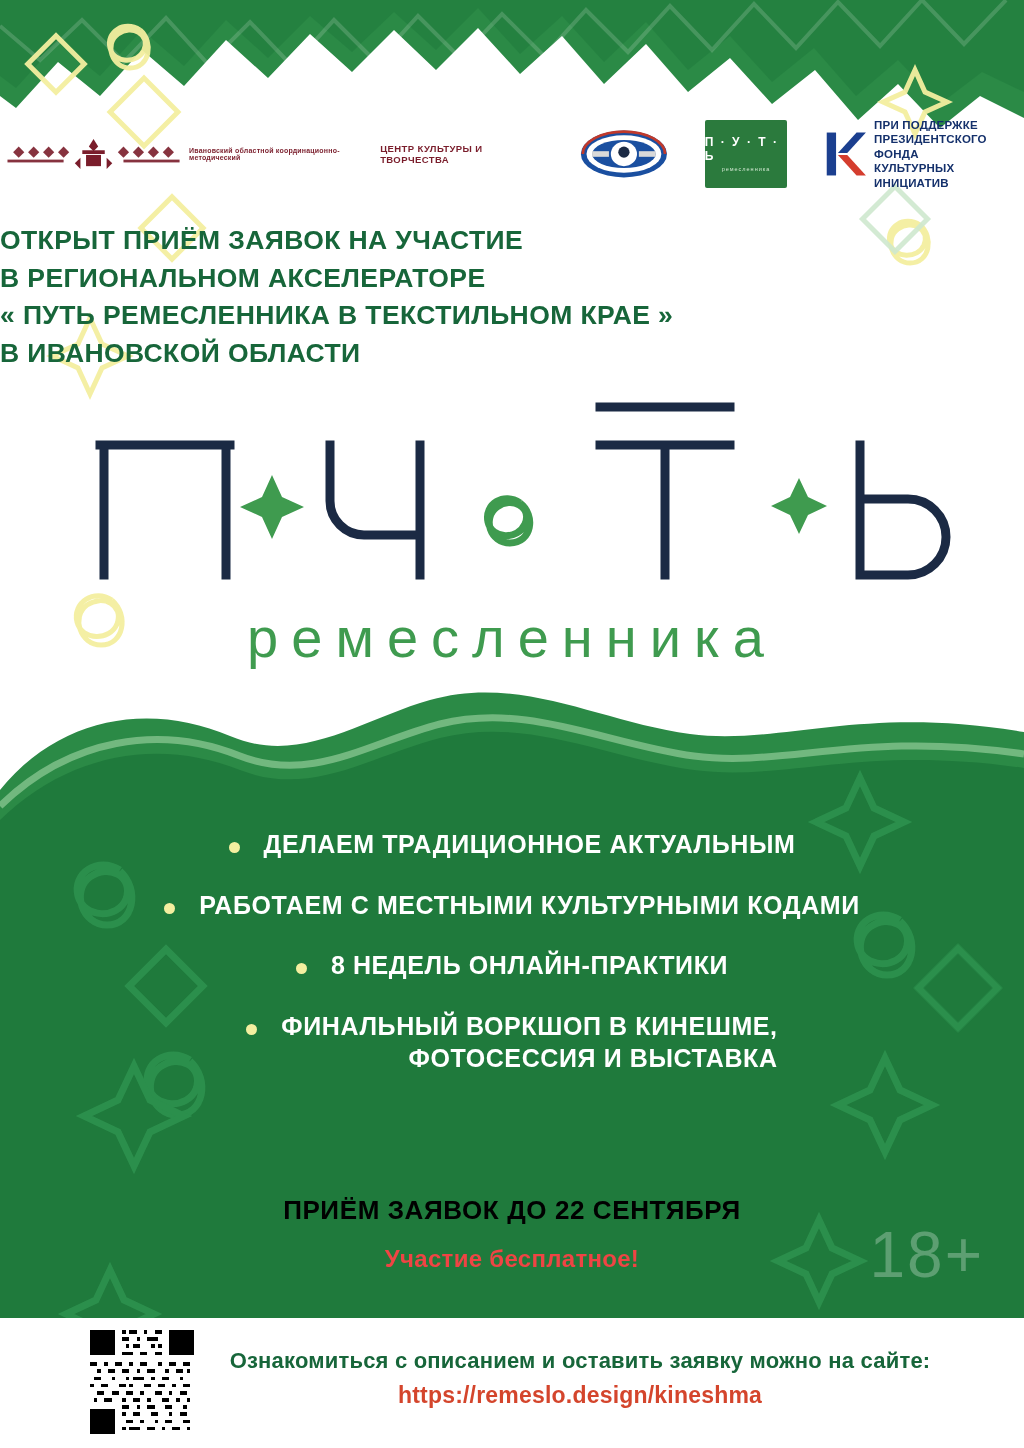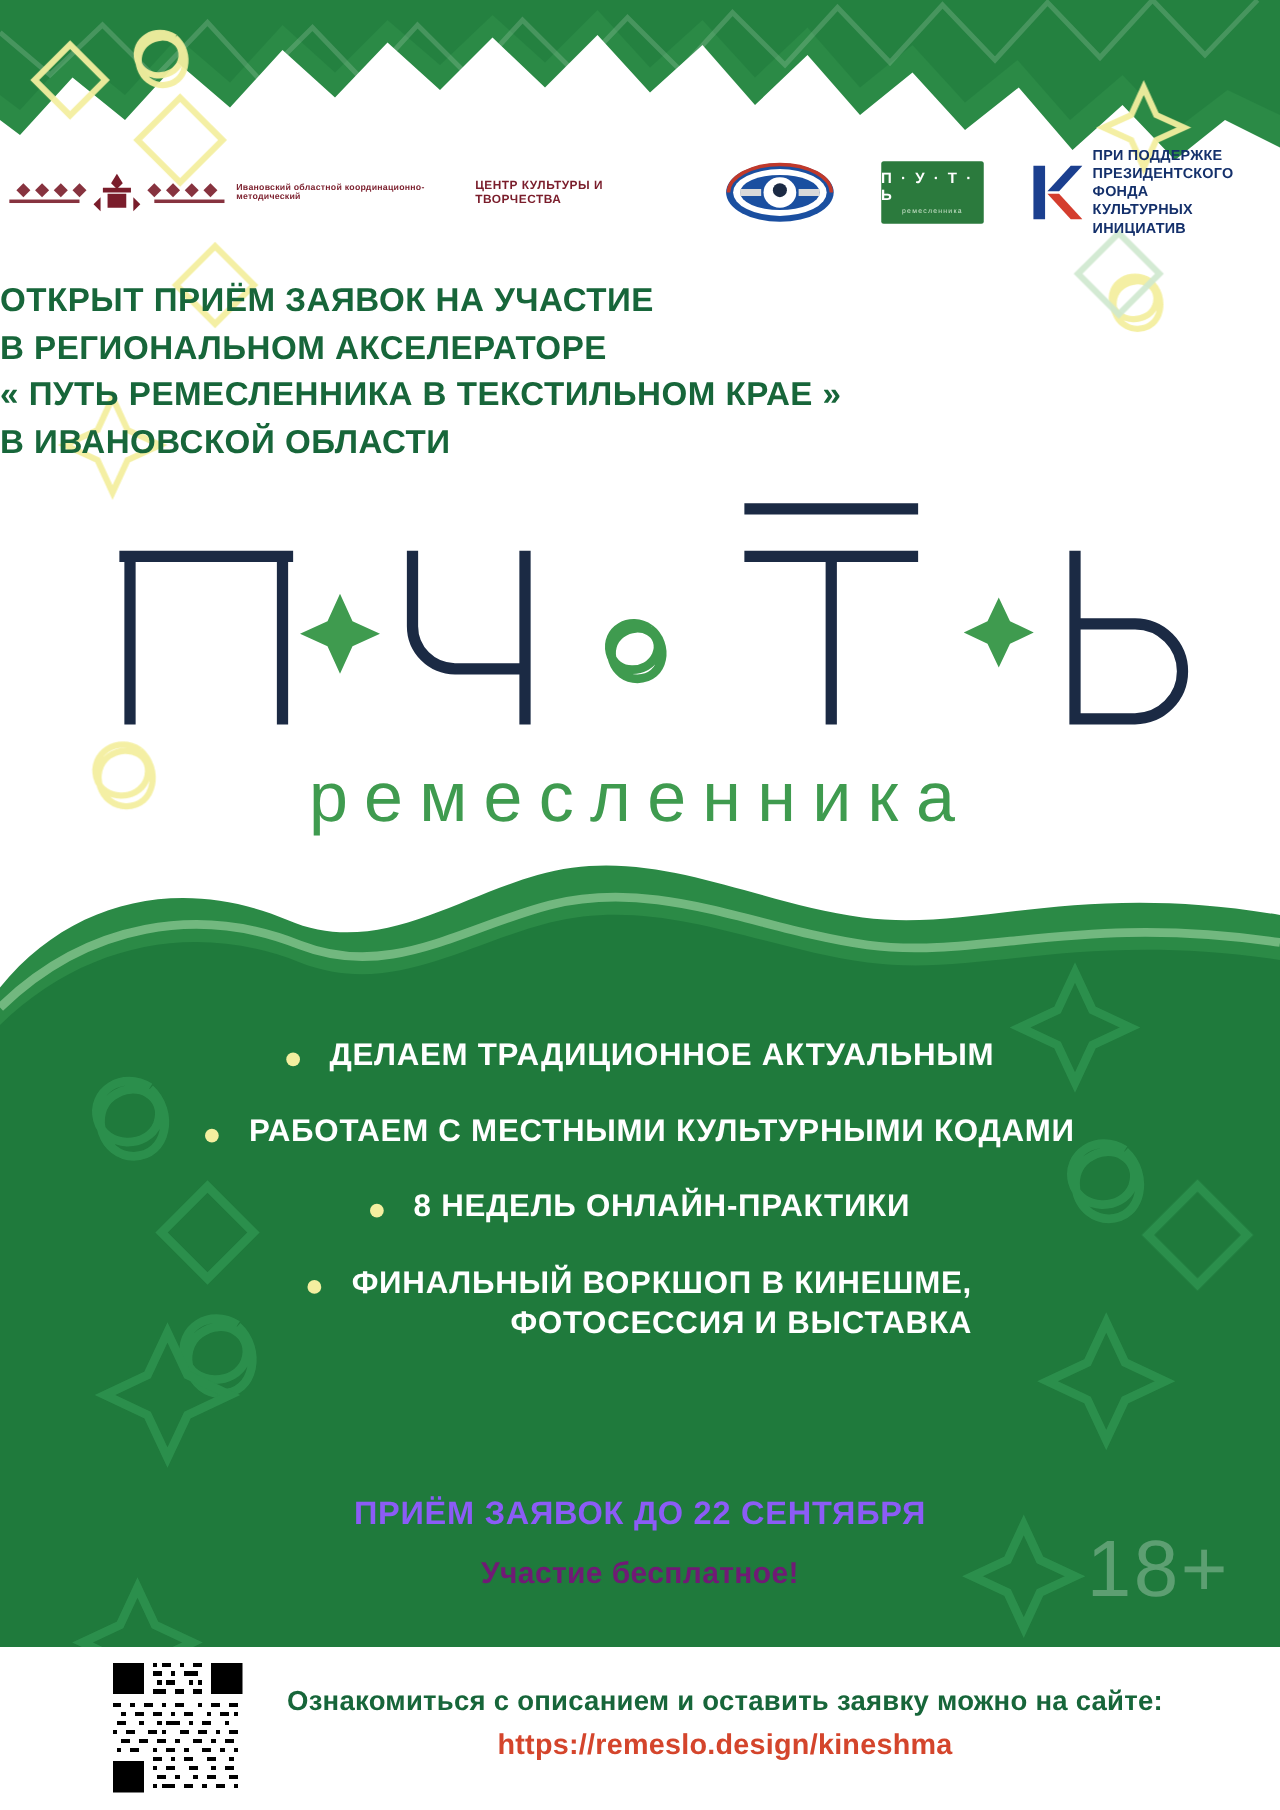--- a/index.html
+++ b/index.html
@@ -27,21 +27,21 @@
   .logos{
     position:absolute;left:0;top:118px;width:1024px;
     display:flex;justify-content:center;align-items:center;gap:36px;
   }
   .logo-ikmc{display:flex;flex-direction:row;align-items:center;gap:2px;}
   .logo-ikmc .orn{width:200px;height:36px;}
   .logo-ikmc .t1{font-size:7px;color:#7a1d2b;font-weight:bold;letter-spacing:.2px;}
   .logo-ikmc .t2{font-size:9.5px;color:#7a1d2b;font-weight:bold;letter-spacing:.4px;}
 
   .logo-oval{width:96px;height:52px;}
-  .logo-put{width:88px;height:50px;background:#2b7a3d;display:flex;flex-direction:column;
+  .logo-put{width:88px;height:68px;background:#2b7a3d;display:flex;flex-direction:column;
             align-items:center;justify-content:center;border-radius:2px;}
   .logo-put .lp1{color:#ffffff;font-size:12px;letter-spacing:2px;font-weight:bold;}
   .logo-put .lp2{color:#cfe6cf;font-size:5.5px;letter-spacing:1px;margin-top:3px;}
 
   .logo-pfki{display:flex;align-items:center;gap:8px;}
   .logo-pfki .mark{width:46px;height:50px;}
   .logo-pfki .txt{font-size:11.5px;font-weight:bold;color:#14306b;line-height:1.25;letter-spacing:.2px;}
 
   
   .headline{
@@ -65,25 +65,25 @@
   }
   .dot{
     width:11px;height:11px;border-radius:50%;background:#f4efa0;flex:0 0 auto;margin-top:14px;
   }
   .btext{
     font-size:25px;font-weight:bold;line-height:1.3;letter-spacing:.6px;text-align:right;
   }
 
   .deadline{
     position:absolute;left:0;top:1195px;width:1024px;text-align:center;
-    color:#8b5cf6;font-size:26px;font-weight:bold;letter-spacing:.6px;
+    color:#000000;font-size:26px;font-weight:bold;letter-spacing:.6px;
   }
   .free{
     position:absolute;left:0;top:1245px;width:1024px;text-align:center;
-    color:#701a75;font-size:24px;font-weight:bold;letter-spacing:.3px;
+    color:#ef4444;font-size:24px;font-weight:bold;letter-spacing:.3px;
   }
   .age{
     position:absolute;right:40px;top:1180px;
     font-size:64px;color:rgba(255,255,255,.28);font-weight:normal;letter-spacing:2px;margin-top:38px;
   }
 
   
   .footer{position:absolute;left:0;top:1318px;width:1024px;height:130px;background:#ffffff;}
   .qr{position:absolute;left:90px;top:1330px;width:104px;height:104px;}
   .foot-text{

